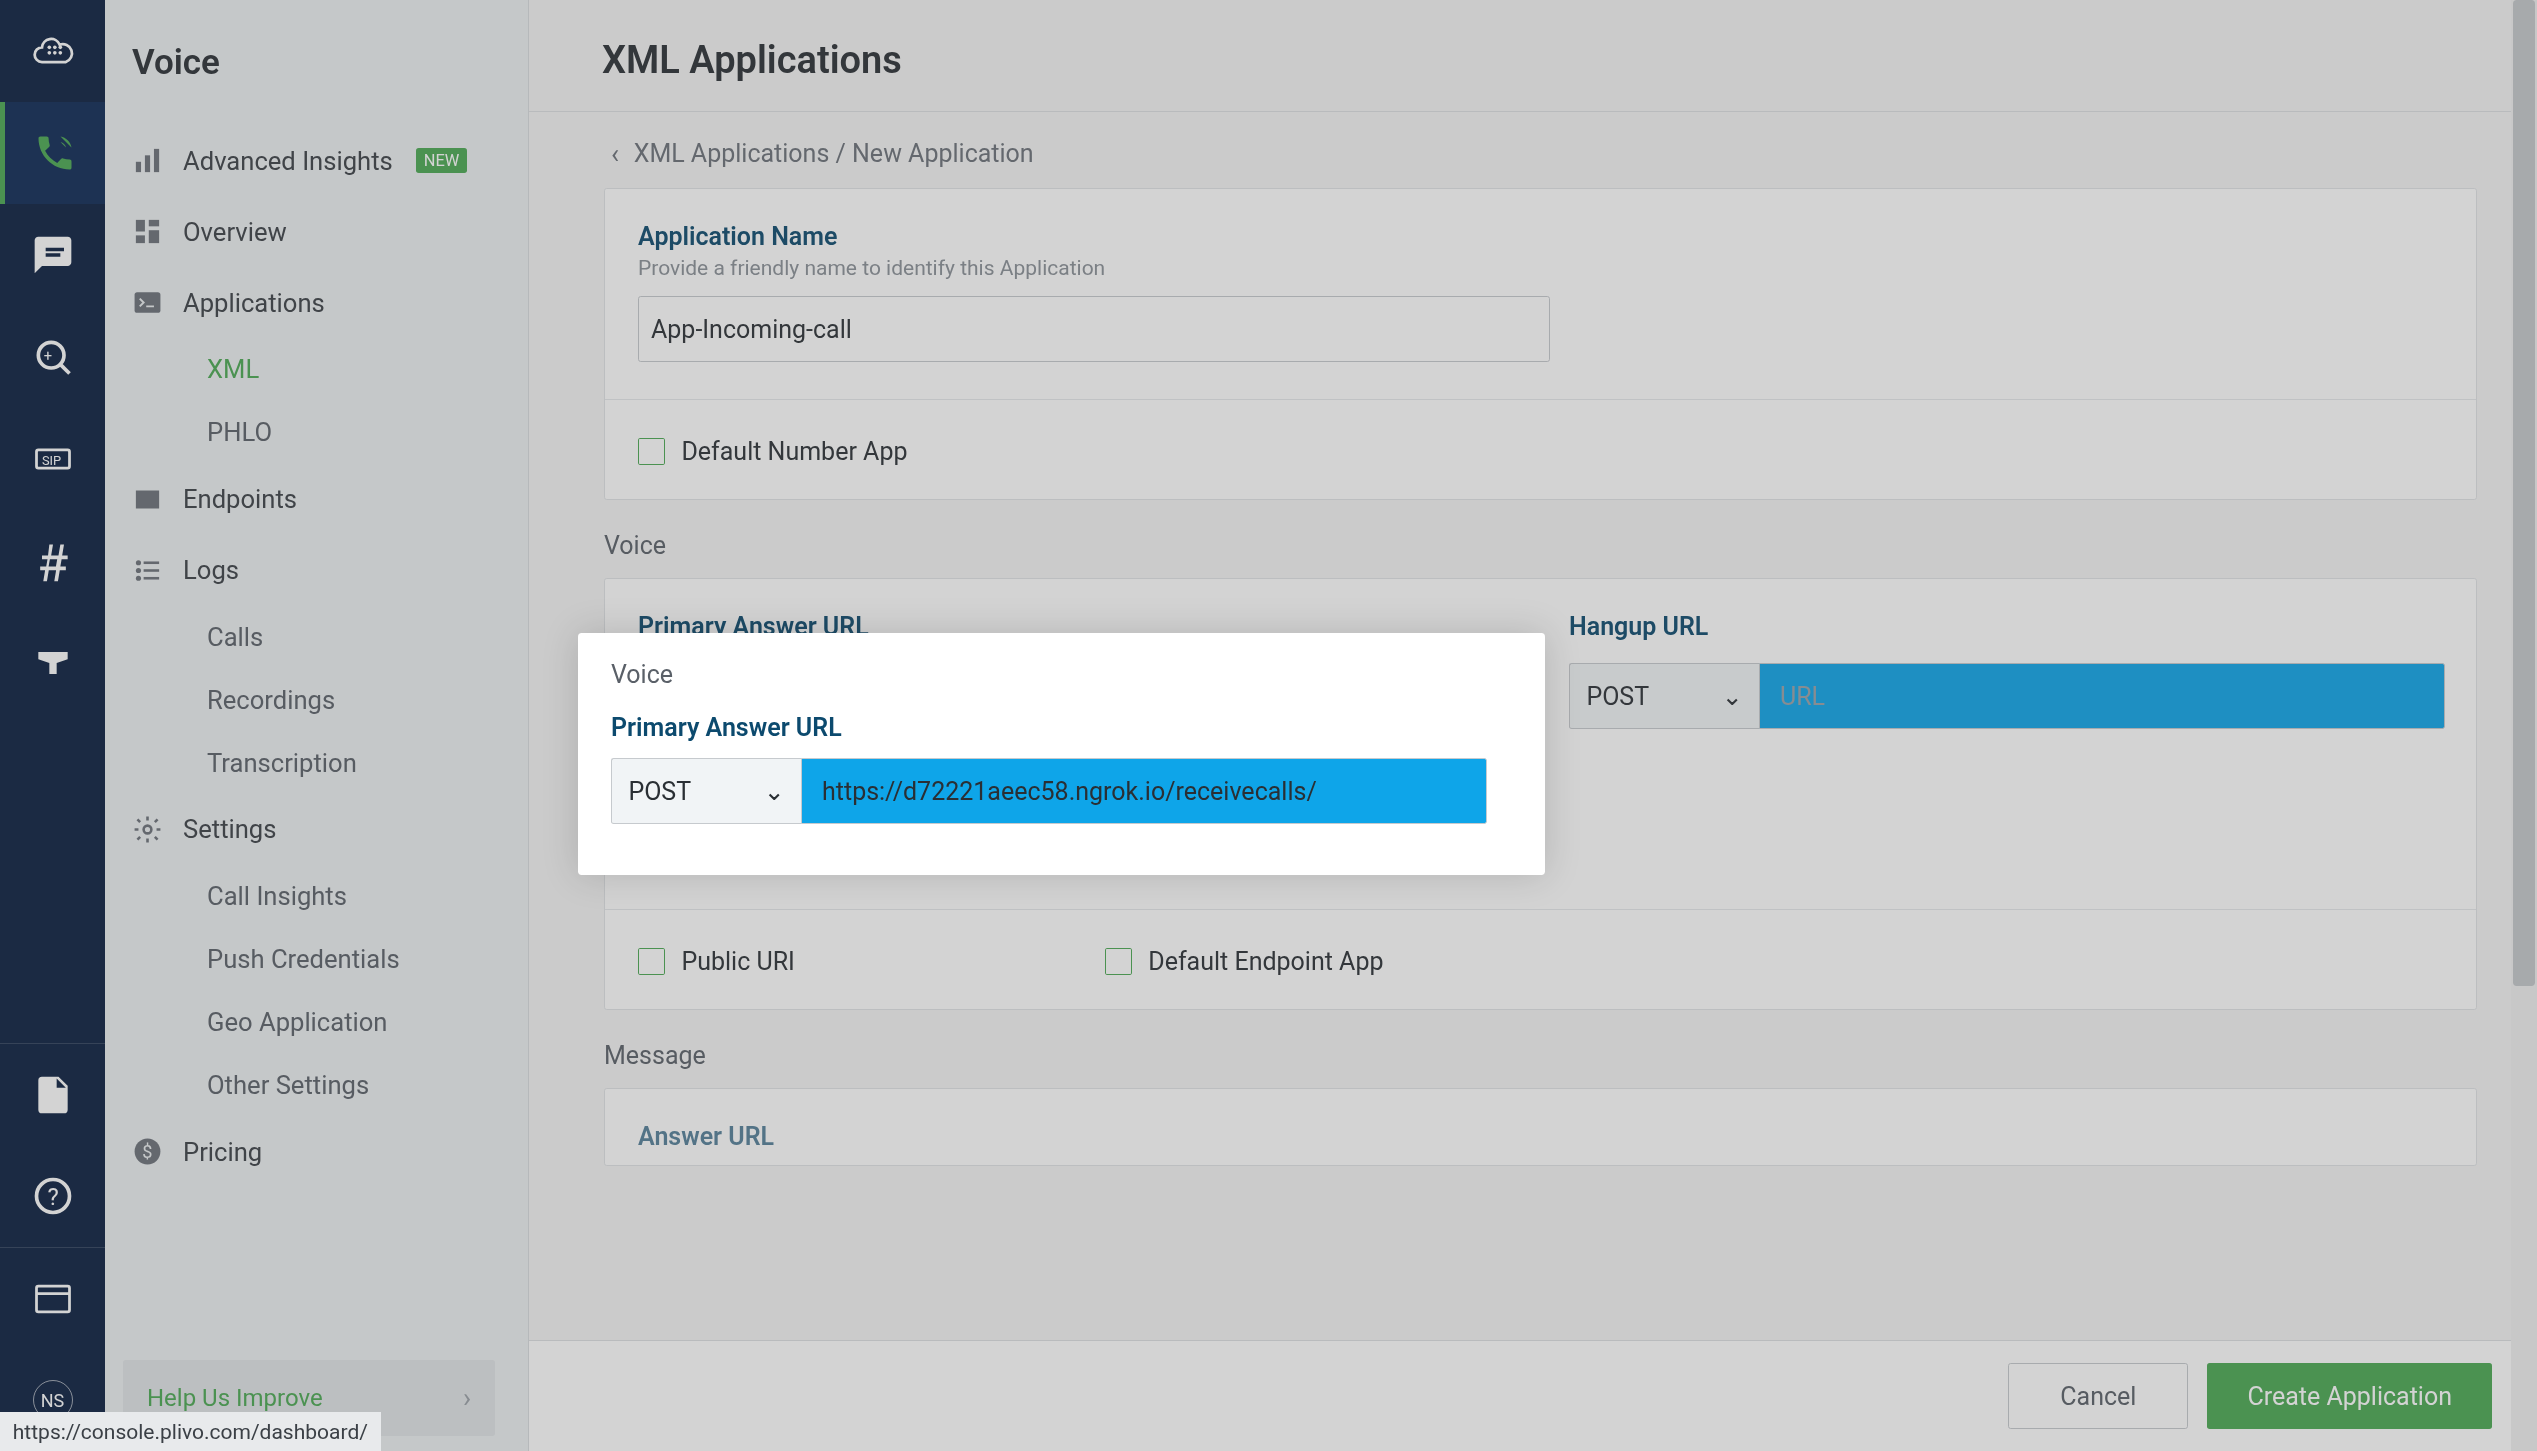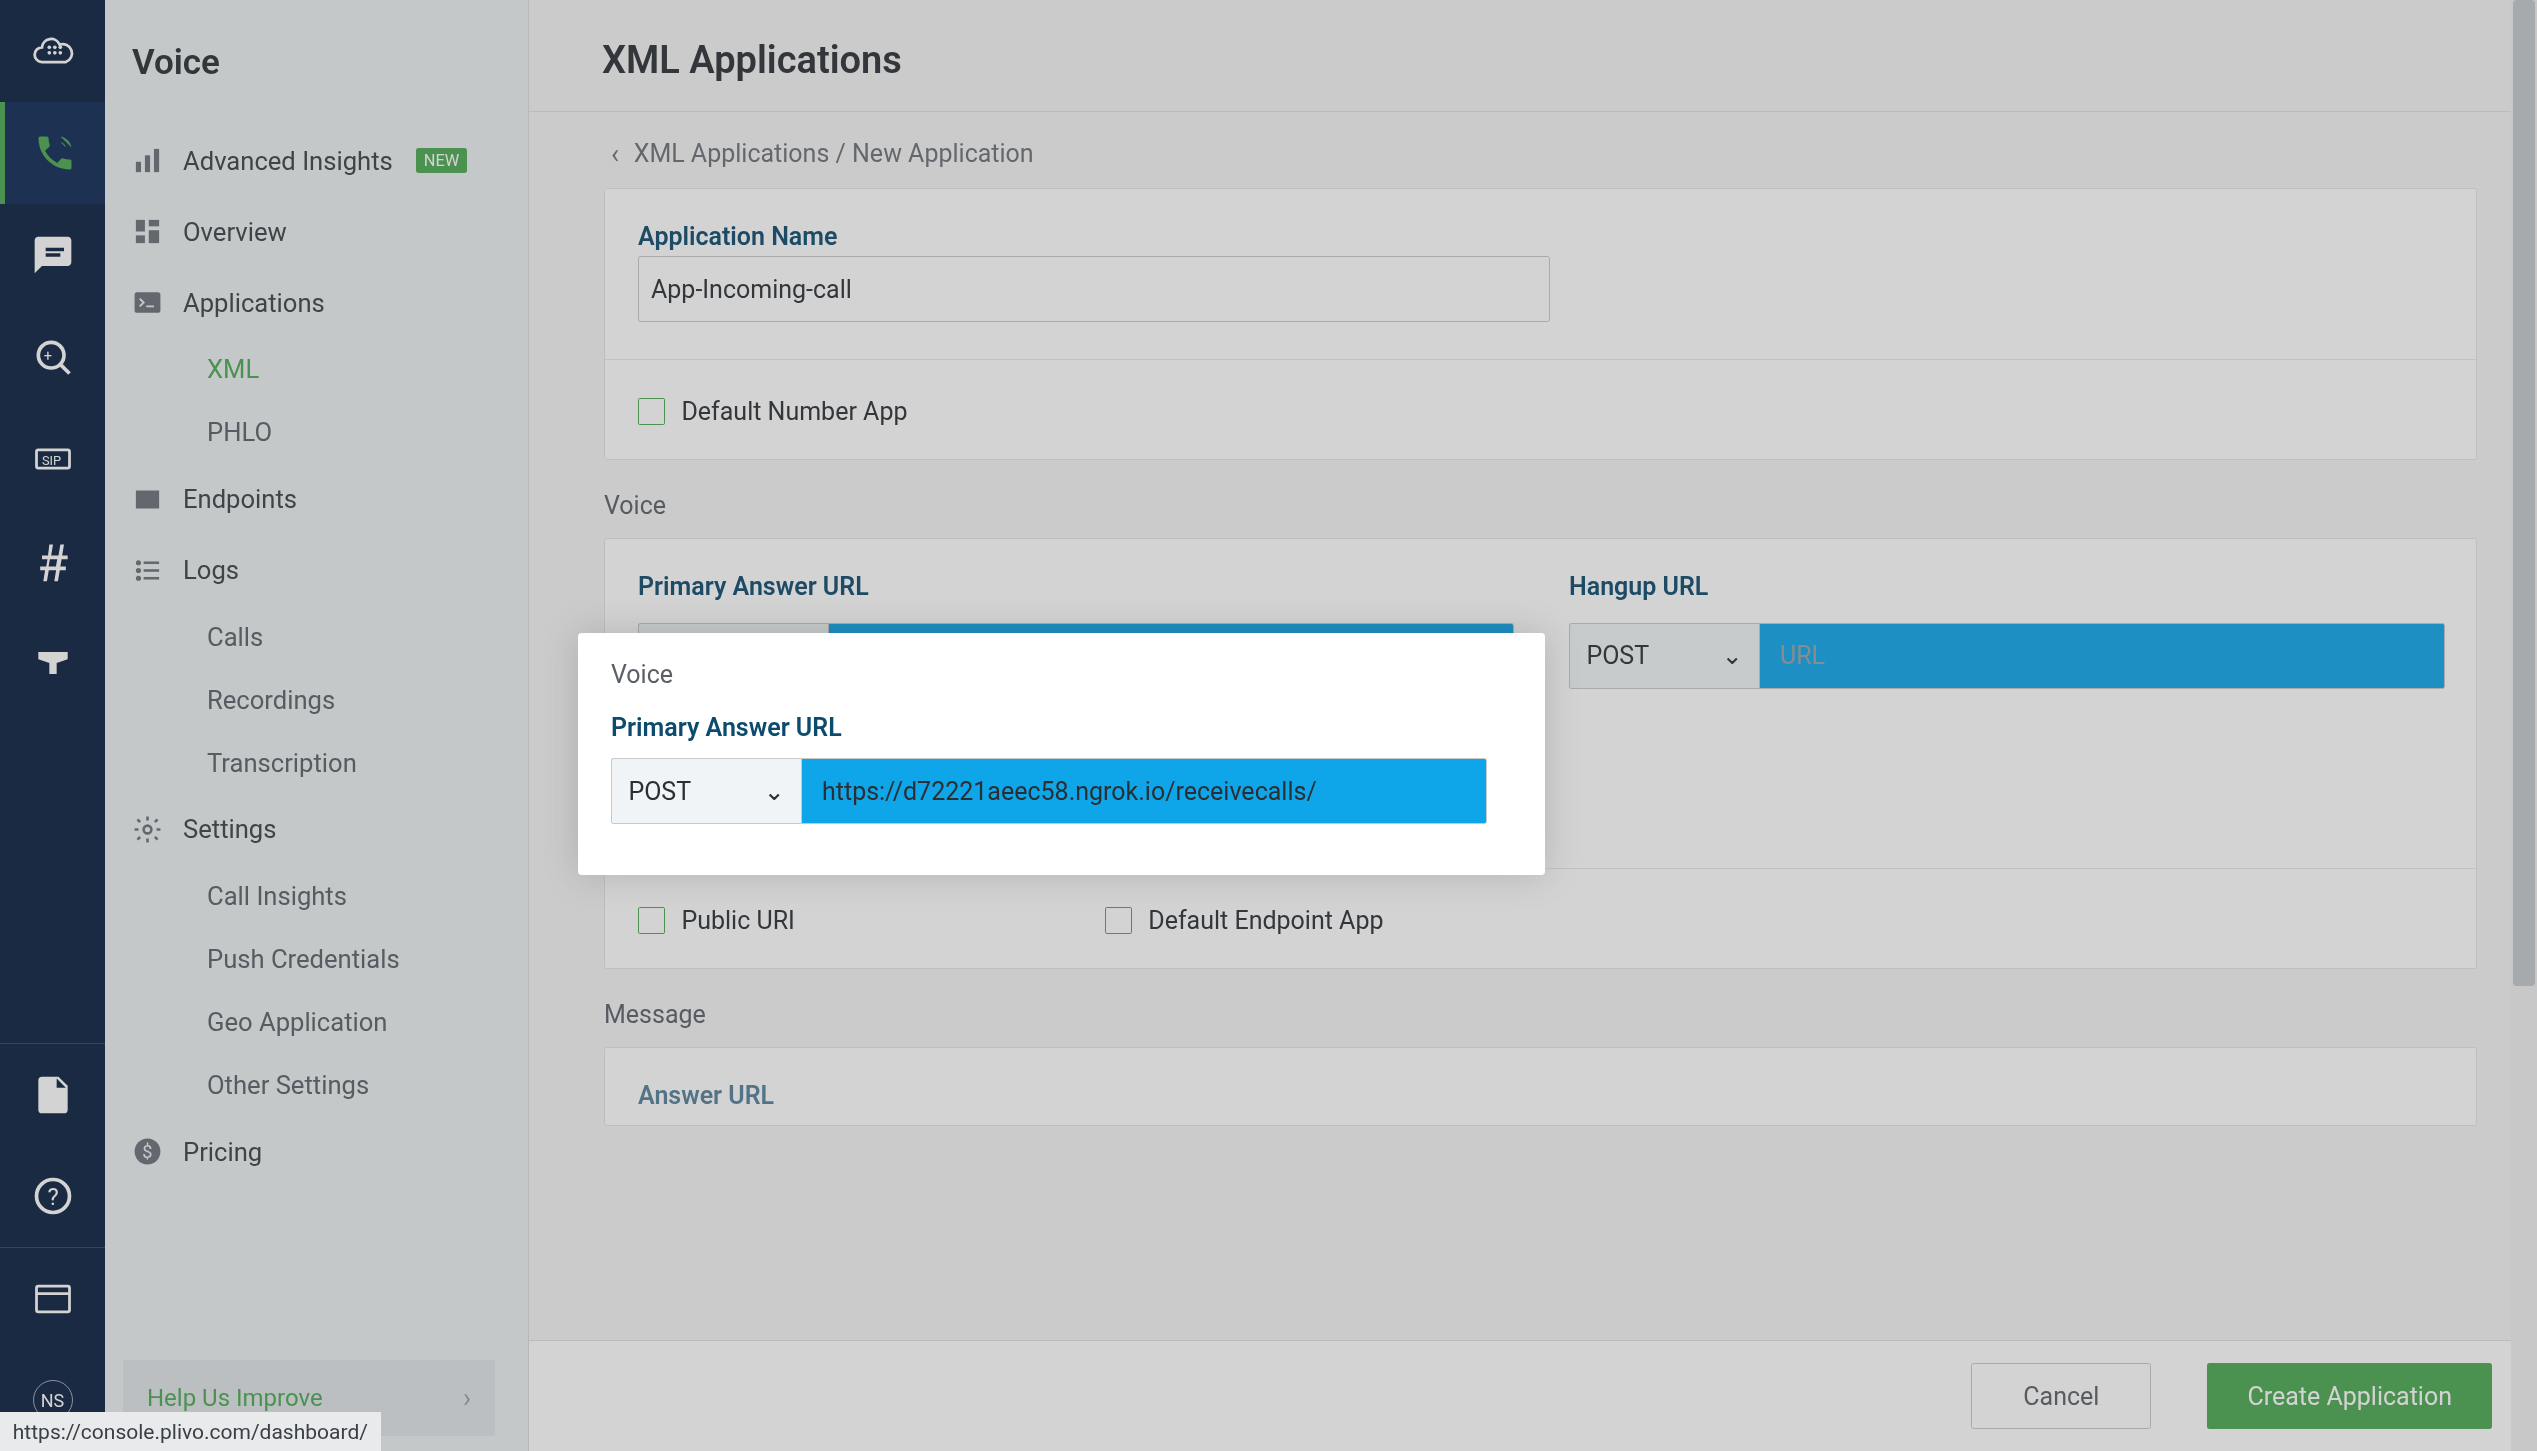--- a/index.html
+++ b/index.html
@@ -276,21 +276,21 @@
       gap: 310px;
     }
     
     
     .footer {
       background: #fff;
       border-top: 0.9px solid #dcdfe2;
       padding: 22px 46px;
       display: flex;
       justify-content: flex-end;
-      gap: 56px;
+      gap: 19px;
     }
     .btn-cancel {
       height: 66px;
       padding: 0 51px;
       border: 0.9px solid #c6cace;
       background: #fff;
       border-radius: 2.7px;
       font-size: 25px;
       color: #5a6068;
       cursor: pointer;
@@ -530,20 +530,21 @@
   <div class="page-header">XML Applications</div>
   <div class="breadcrumb">
     <span class="chev-left">‹</span>
     <span>XML Applications / New Application</span>
   </div>
 
   <div class="content-scroll">
 
     <div class="card">
       <div class="field-label">Application Name</div>
+      <div class="field-hint">Provide a friendly name to identify this Application</div>
       <input class="text-input" value="App-Incoming-call" style="">
       <hr class="card-sep">
       <div class="checkbox-row">
         <span class="checkbox-outline"></span>
         <span class="checkbox-label">Default Number App</span>
       </div>
     </div>
 
     <div class="section-label">Voice</div>
 

